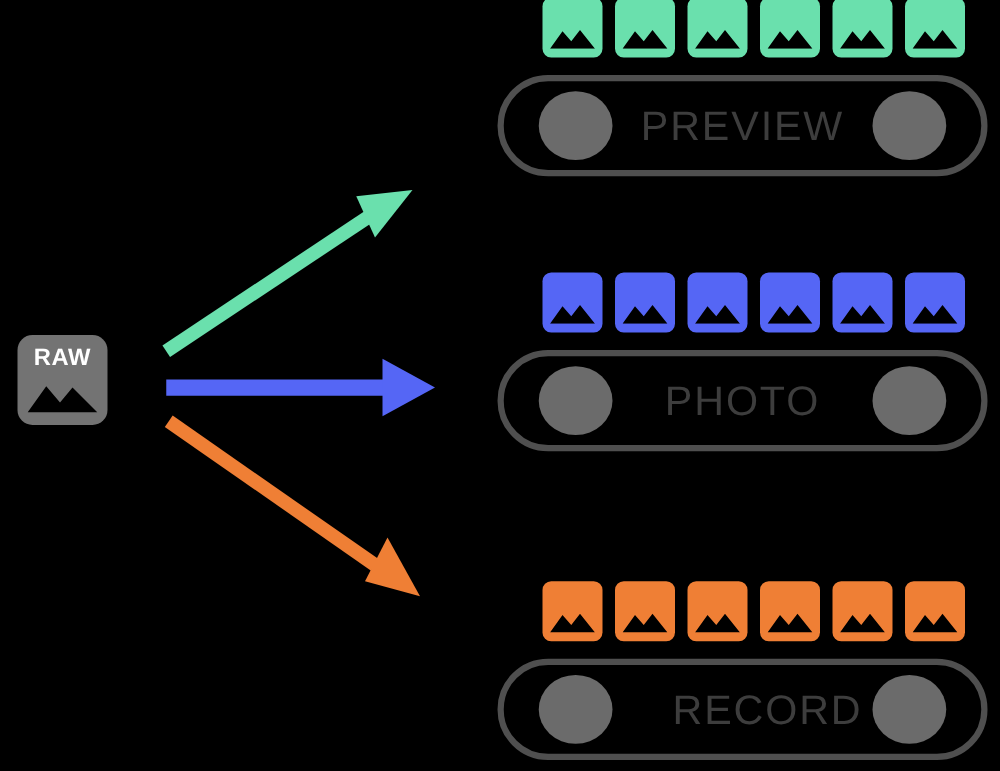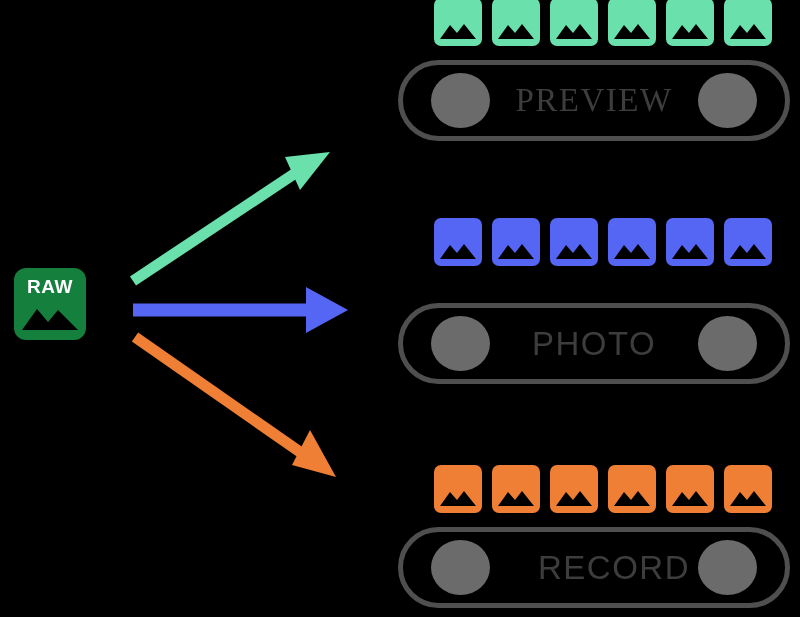--- a/index.html
+++ b/index.html
@@ -90,21 +90,21 @@
     height: 81px;
     box-sizing: border-box;
     border: 5px solid #4f4f4f;
     border-radius: 41px;
     display: flex;
     align-items: center;
     justify-content: space-between;
     padding: 0 28px;
   }
   .belt-preview { top: 60px; }
-  .belt-photo   { top: 280px; margin-top: 23px; }
+  .belt-photo   { top: 280px; }
   .belt-record  { top: 527px; }
 
   .roller {
     width: 59px;
     height: 55px;
     border-radius: 50%;
     background: #6b6b6b;
     flex: 0 0 auto;
   }
   .belt-title {
@@ -134,21 +134,21 @@
       <line x1="133" y1="310" x2="310" y2="310" stroke="#5566f5" stroke-width="13" stroke-linecap="butt"></line>
       <polygon points="348,310 306,287 306,333" fill="#5566f5"></polygon>
     </g>
 
     <g>
       <line x1="135" y1="337" x2="300" y2="452" stroke="#ef7f35" stroke-width="11" stroke-linecap="butt"></line>
       <polygon points="336,477 292,465 310,430" fill="#ef7f35"></polygon>
     </g>
   </svg>
 
-  <div class="raw-tile" style="background: #15803d;">
+  <div class="raw-tile" style="background: #737373;">
     <div class="raw-label" style="color: rgb(255, 255, 255);">RAW</div>
     <svg class="raw-mount" viewBox="0 0 56 28">
       <polygon points="0,28 15,7 26,20 36,8 56,28" fill="#000000"></polygon>
     </svg>
   </div>
 
   <div class="icon-strip strip-preview">
     <div class="img-icon" style="background:#6ae0ad">
       <svg class="mount" viewBox="0 0 36 19">
           <polygon points="0,19 10,5 17,13 24,4 36,19" fill="#000000"></polygon>
@@ -174,21 +174,21 @@
           <polygon points="0,19 10,5 17,13 24,4 36,19" fill="#000000"></polygon>
         </svg>
     </div>
     <div class="img-icon" style="background:#6ae0ad">
       <svg class="mount" viewBox="0 0 36 19">
           <polygon points="0,19 10,5 17,13 24,4 36,19" fill="#000000"></polygon>
         </svg>
     </div>
   </div>
 
-  <div class="belt belt-preview" style="border-color: rgb(79, 79, 79); font-family: Liberation Serif, serif;">
+  <div class="belt belt-preview" style="border-color: rgb(79, 79, 79);">
     <div class="roller" style="background: rgb(107, 107, 107);"></div>
     <div class="belt-title" style="color: rgb(61, 61, 61);">PREVIEW</div>
     <div class="roller" style="background: rgb(107, 107, 107);"></div>
   </div>
 
   <div class="icon-strip strip-photo">
     <div class="img-icon" style="background:#5566f5">
       <svg class="mount" viewBox="0 0 36 19">
           <polygon points="0,19 10,5 17,13 24,4 36,19" fill="#000000"></polygon>
         </svg>

